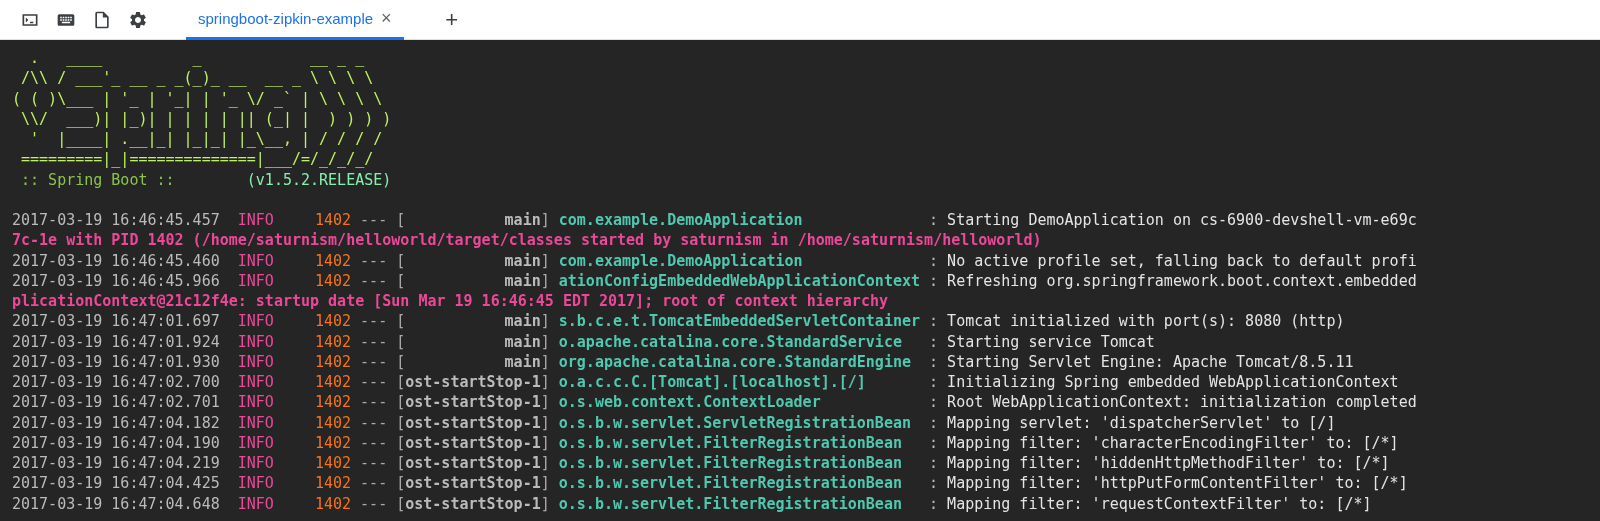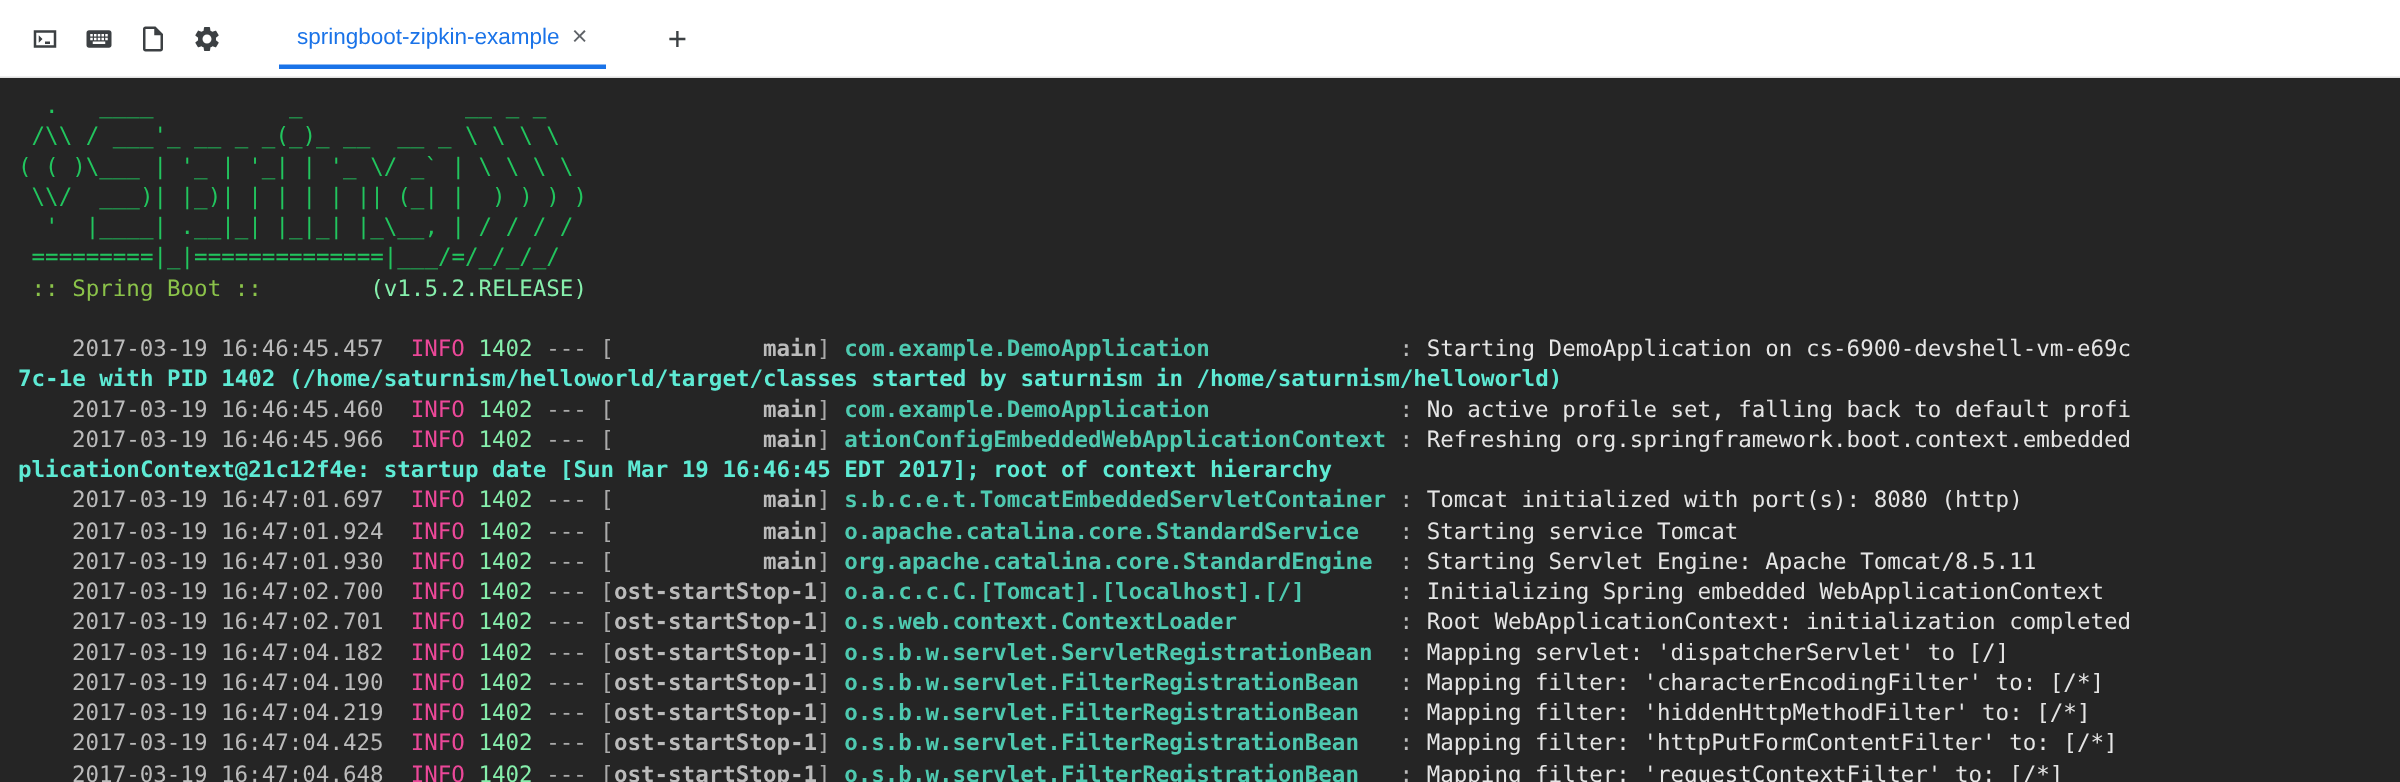--- a/index.html
+++ b/index.html
@@ -1,19 +1,19 @@
 <!DOCTYPE html>
 <html><head>
   <meta charset="utf-8">
   <style>
     * { margin: 0; padding: 0; box-sizing: border-box; }
     body { font-family: -apple-system, BlinkMacSystemFont, sans-serif; background: #fff; overflow: hidden; }
     
     .tab-bar {
-      height: 52px;
+      height: 40px;
       background: #fff;
       display: flex;
       align-items: center;
       padding: 0 12px;
       border-bottom: 1px solid #e0e0e0;
     }
     
     .tab-icon {
       width: 36px;
       height: 36px;
@@ -62,34 +62,34 @@
       color: #ccc;
       font-family: "Menlo", "Monaco", "Consolas", monospace;
       font-size: 15px;
       line-height: 1.35;
       padding: 8px 12px;
       height: calc(521px - 40px);
       overflow: hidden;
       white-space: pre;
     }
     
-    .banner-line { color: #22c55e; }
+    .banner-line { color: #bef264; }
     .boot-label { color: #8bc34a; margin-top: 20px; }
     .version { color: #86efac; }
     
     .log-line { white-space: pre; }
-    .ts { color: #bbb; margin-left: 36px; }
+    .ts { color: #bbb; }
     .level-info { color: #ec4899; }
-    .pid { color: #86efac; }
+    .pid { color: #f97316; margin-left: 32px; }
     .sep { color: #aaa; }
     .thread { color: #bbb; font-weight: bold; }
     .logger { color: #4ec9b0; font-weight: bold; }
     .colon { color: #bbb; }
     .msg { color: #e5e5e5; }
-    .wrap { color: #5eead4; font-weight: 600; }
+    .wrap { color: #ec4899; font-weight: 600; }
   </style>
 </head>
 <body>
 
 <div class="tab-bar">
   <div class="tab-icon">
     <svg viewBox="0 0 24 24">
         <path d="M3 5h18v14H3V5zm2 2v10h14V7H5zm2 2l3 3-3 3V9zm5 5h4v2h-4v-2z"></path>
       </svg>
   </div>

